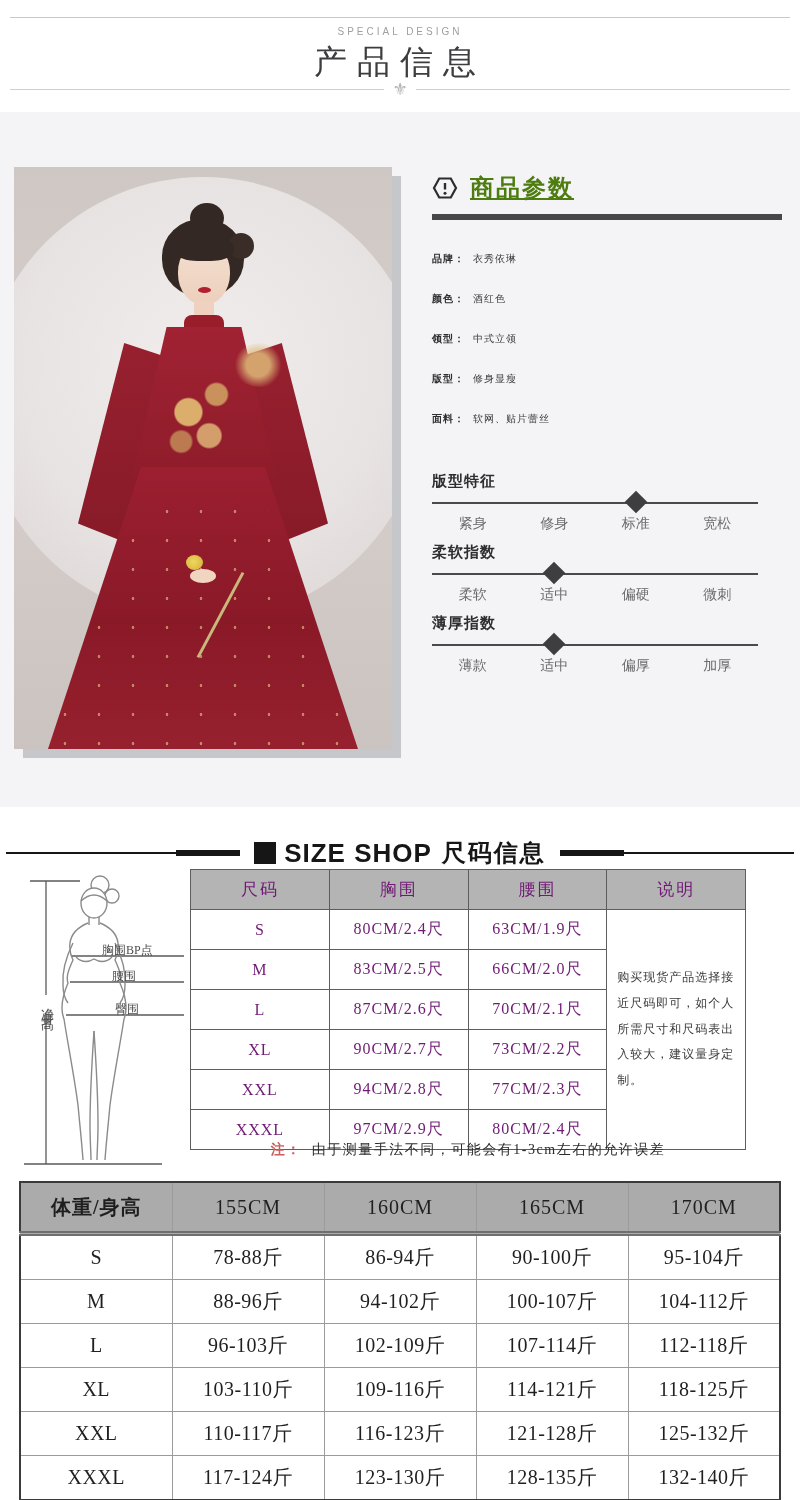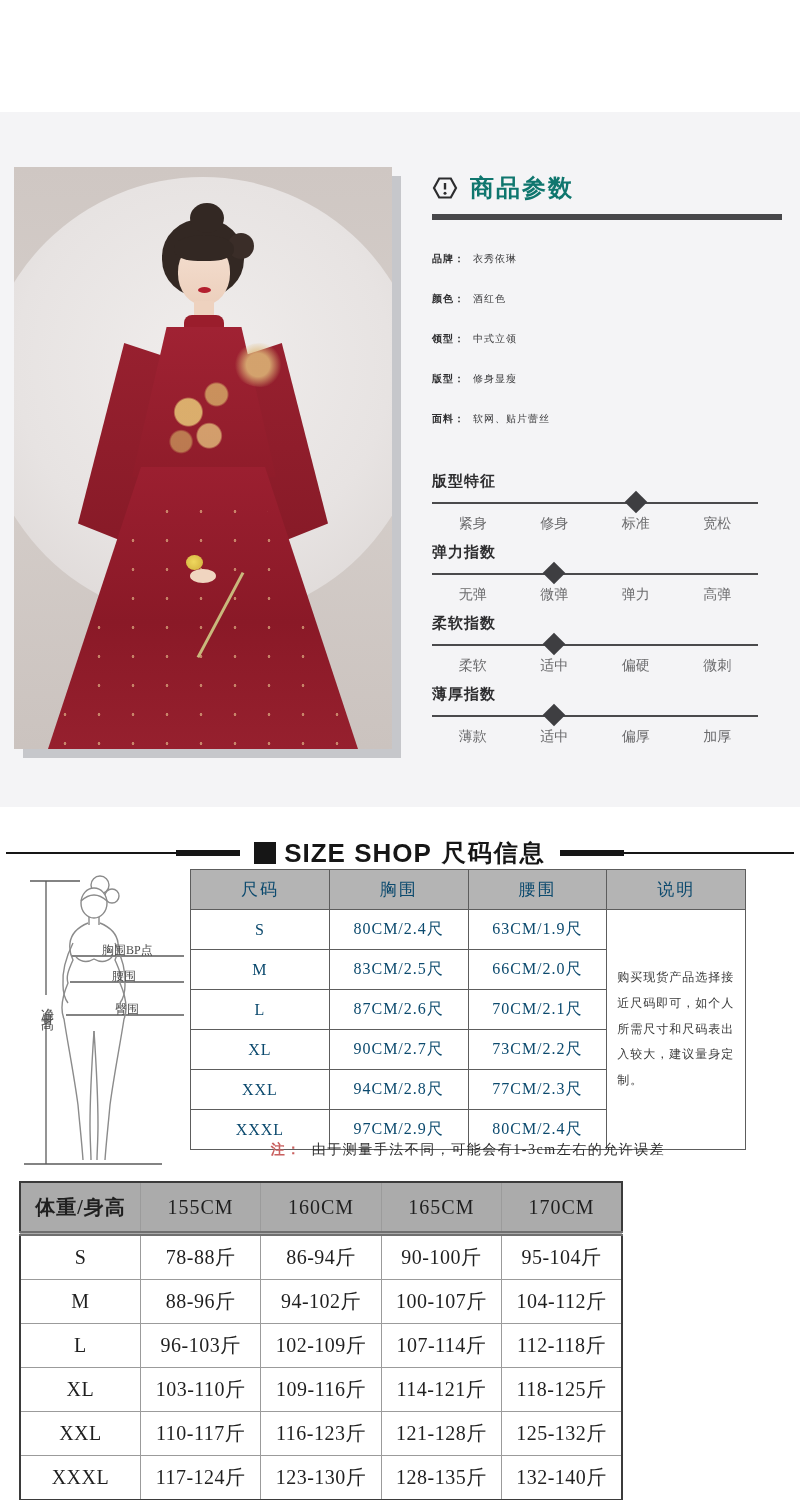--- a/index.html
+++ b/index.html
@@ -58,21 +58,21 @@
        background:radial-gradient(circle at 45% 50%,rgba(222,185,120,.85) 0 30%,transparent 60%);}
   .rose-stem{position:absolute;left:205px;top:400px;width:3px;height:96px;background:#c9b87c;transform:rotate(28deg);}
   .rose{position:absolute;left:172px;top:388px;width:17px;height:15px;border-radius:50%;
         background:radial-gradient(circle at 45% 45%,#efd75e,#cfae3a);}
   .hand{position:absolute;left:176px;top:402px;width:26px;height:14px;border-radius:50%;background:#f0d5c0;}
 
   
   .params-col{position:absolute;left:432px;top:60px;width:350px;}
   .params-header{display:flex;align-items:center;height:32px;}
   .alert-icon{width:26px;height:26px;margin-right:12px;display:inline-block;}
-  .params-title{font-size:24px;font-weight:600;color:#0f766e;letter-spacing:2px;margin:0;}
+  .params-title{font-size:24px;font-weight:600;color:#4d7c0f;letter-spacing:2px;margin:0;text-decoration:underline;}
   .params-bar{height:6px;background:#47474a;margin-top:10px;margin-bottom:32px;}
   #param-list{list-style:none;margin:0;padding:0;}
   .param-row{height:20px;margin-bottom:20px;font-size:10px;}
   .p-label{font-weight:700;color:#2e2e30;letter-spacing:1px;}
   .p-value{color:#3a3a3c;margin-left:8px;letter-spacing:1px;}
 
   
   #indicators{margin-top:40px;width:326px;}
   .ind-group{margin-bottom:7px;}
   .ind-title{font-size:15px;font-weight:700;color:#2e2e30;height:21px;letter-spacing:1px;}
@@ -99,46 +99,56 @@
              font-family:"Liberation Serif","DejaVu Serif",serif;white-space:nowrap;}
   .fig-label.bust{left:86px;top:79px;}
   .fig-label.waist{left:96px;top:105px;}
   .fig-label.hip{left:99px;top:138px;}
   .fig-label.height{left:22px;top:132px;writing-mode:vertical-rl;letter-spacing:4px;
                     background:#fff;padding:3px 0;font-size:13px;}
 
   
   #size-table{position:absolute;left:190px;top:62px;width:556px;border-collapse:collapse;
       font-family:"Liberation Serif","DejaVu Serif",serif;table-layout:fixed;}
-  #size-table th,#size-table td{border:1px solid #5d5d5d;text-align:center;color:#0c4a6e;}
+  #size-table th,#size-table td{border:1px solid #5d5d5d;text-align:center;color:#701a75;}
   #size-table th{height:37px;background:#b4b4b4;font-size:17px;font-weight:400;letter-spacing:2px;}
   #size-table td{height:37px;font-size:16px;letter-spacing:1px;}
   #size-table td.remark{font-size:12px;text-align:left;padding:8px 10px;line-height:2.15;
       letter-spacing:1px;color:#3a3a3a;vertical-align:middle;}
 
   .note-row{position:absolute;left:190px;top:334px;width:556px;text-align:center;
       font-family:"Liberation Serif","DejaVu Serif",serif;font-size:14px;color:#2c2c2c;letter-spacing:1.5px;}
   .note-label{color:#c9605f;font-weight:700;margin-right:10px;}
 
   
-  #weight-table{position:absolute;left:19px;top:374px;width:604px;border-collapse:collapse;
+  #weight-table{position:absolute;left:19px;top:374px;width:762px;border-collapse:collapse;
       font-family:"Liberation Serif","DejaVu Serif",serif;table-layout:fixed;}
   #weight-table th,#weight-table td{border:1px solid #9b9b9b;text-align:center;color:#1f1f1f;}
   #weight-table{border:2px solid #3b3b3b;}
   #weight-table th{height:46px;background:#ababab;font-size:20px;font-weight:400;
       border-bottom:5px double #6f6f6f;letter-spacing:1px;}
   #weight-table th:first-child{font-weight:700;}
   #weight-table td{height:41px;font-size:20px;letter-spacing:.5px;}
   #weight-table td:first-child{font-size:20px;}
 </style>
 </head>
 <body>
 
 <div class="page">
 
+  <header class="top-header">
+    <div class="top-rule"></div>
+    <div class="eyebrow">SPECIAL DESIGN</div>
+    <h1 class="page-title">产品信息</h1>
+    <div class="ornament-row">
+      <span class="rule"></span>
+      <span class="fleur">⚜</span>
+      <span class="rule"></span>
+    </div>
+  </header>
 
   <section class="info-section">
 
     <div class="photo">
       <div class="arch"></div>
       <div class="model">
         <div class="hair"></div>
         <div class="bun"></div>
         <div class="bun-side"></div>
         <div class="face"></div>
@@ -183,33 +193,20 @@
             <div class="ind-title">版型特征</div>
             <div class="ind-track">
               <span class="ind-line"></span>
               <span class="ind-diamond" style="left:calc(62.5% - 8px)"></span>
             </div>
             <div class="ind-labels">
               <span>紧身</span>
               <span>修身</span>
               <span>标准</span>
               <span>宽松</span>
-            </div>
-          </div>
-          <div class="ind-group">
-            <div class="ind-title">弹力指数</div>
-            <div class="ind-track">
-              <span class="ind-line"></span>
-              <span class="ind-diamond" style="left:calc(37.5% - 8px)"></span>
-            </div>
-            <div class="ind-labels">
-              <span>无弹</span>
-              <span>微弹</span>
-              <span>弹力</span>
-              <span>高弹</span>
             </div>
           </div>
           <div class="ind-group">
             <div class="ind-title">柔软指数</div>
             <div class="ind-track">
               <span class="ind-line"></span>
               <span class="ind-diamond" style="left:calc(37.5% - 8px)"></span>
             </div>
             <div class="ind-labels">
               <span>柔软</span>

